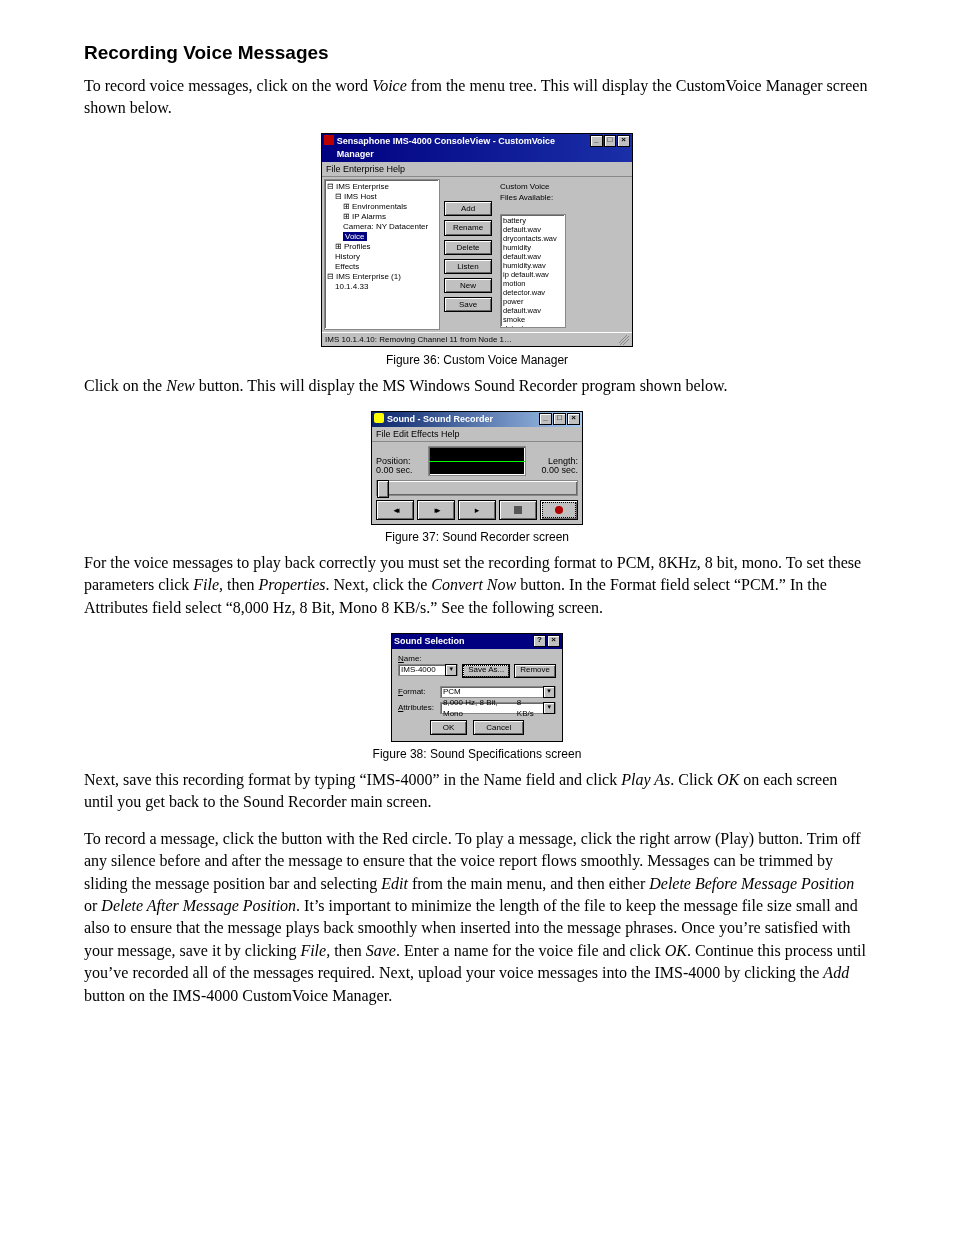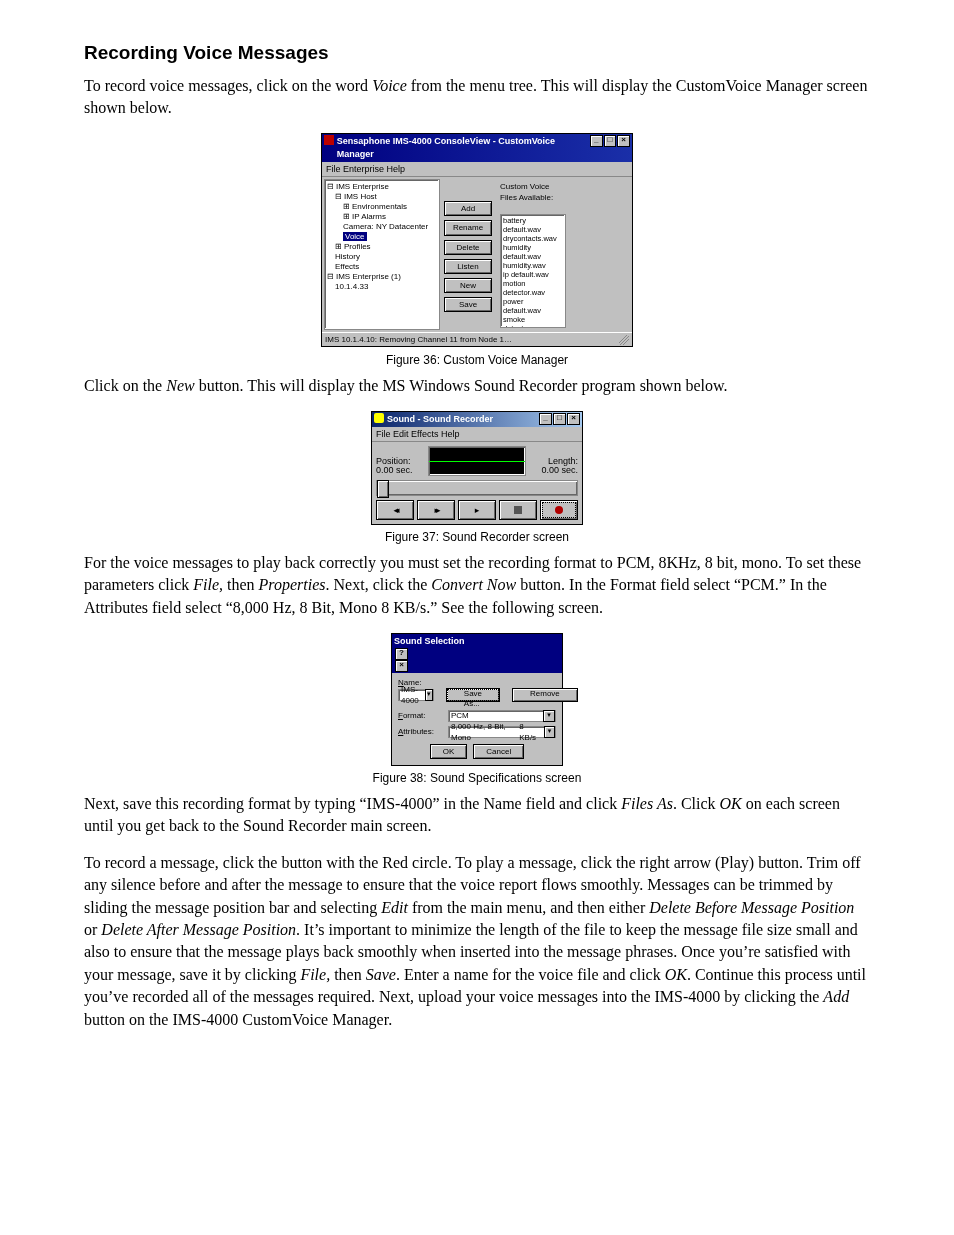--- a/index.html
+++ b/index.html
@@ -198,23 +198,23 @@
     outline:1px dotted #000;
     outline-offset:-3px;
   }
   .glyph-rew { letter-spacing:-3px; }
   .glyph-ff  { letter-spacing:-3px; }
   .glyph-stop { width:8px; height:8px; background:#555; }
   .glyph-rec  { width:8px; height:8px; border-radius:50%; background:#b00000; }
 
   
   .ss { width:170px; }
-  .ss .titlebar { background:#000080;flex-direction:column; }
+  .ss .titlebar { background:#000080; }
   .ss-body { background:#c0c0c0; padding:4px 6px 6px 6px; font-size:8px; }
-  .ss-row { display:flex; align-items:center; gap:12px; margin-bottom:4px; }
+  .ss-row { display:flex; gap:4px; margin-bottom:4px; }
   .ss-label { width:38px; font-size:8px; }
   .ss-label.u::first-letter { text-decoration: underline; }
   .ss-input, .ss-drop {
     flex:1;
     background:#fff;
     border:1px solid #888;
     box-shadow: inset 1px 1px 0 #666, inset -1px -1px 0 #fff;
     font-size:8px;
     padding:1px 2px;
     height:12px;
@@ -227,21 +227,21 @@
     border:1px solid #000;
     box-shadow: inset 1px 1px 0 #fff;
     font-size:7px; line-height:8px; text-align:center;
     margin:-1px -2px -1px 2px;
   }
   .ss-smallbtn {
     background:#c0c0c0;
     border:1px solid #000;
     box-shadow: inset 1px 1px 0 #fff, inset -1px -1px 0 #666;
     font-size:8px;
-    padding:0 17px;
+    padding:0 5px;
     height:12px;
     line-height:10px;
   }
   .ss-smallbtn.focus { outline:1px dotted #000; outline-offset:-2px; }
   .ss-buttons {
     display:flex; justify-content:center; gap:6px; margin-top:6px;
   }
   .ss-mainbtn {
     background:#c0c0c0;
     border:1px solid #000;
@@ -421,18 +421,18 @@
       <div class="ss-buttons">
         <div class="ss-mainbtn">OK</div>
         <div class="ss-mainbtn">Cancel</div>
       </div>
     </div>
   </div>
   <div class="figure-caption">Figure 38: Sound Specifications screen</div>
 </div>
 
 <p class="body-text">
-  <span>Next, save this recording format by typing “IMS-4000” in the Name field and click </span><span class="italic">Files As</span><span>.  Click </span><span class="italic">OK</span><span> on each screen until you get back to the Sound Recorder main screen.</span>
+  <span>Next, save this recording format by typing “IMS-4000” in the Name field and click </span><span class="italic">Play As</span><span>.  Click </span><span class="italic">OK</span><span> on each screen until you get back to the Sound Recorder main screen.</span>
 </p>
 
 <p class="body-text">
   <span>To record a message, click the button with the Red circle. To play a message, click the right arrow (Play) button. Trim off any silence before and after the message to ensure that the voice report flows smoothly. Messages can be trimmed by sliding the message position bar and selecting </span><span class="italic">Edit</span><span> from the main menu, and then either </span><span class="italic">Delete Before Message Position</span><span> or </span><span class="italic">Delete After Message Position</span><span>.  It’s important to minimize the length of the file to keep the message file size small and also to ensure that the message plays back smoothly when inserted into the message phrases. Once you’re satisfied with your message, save it by clicking </span><span class="italic">File,</span><span> then </span><span class="italic">Save</span><span>. Enter a name for the voice file and click </span><span class="italic">OK</span><span>.  Continue this process until you’ve recorded all of the messages required. Next, upload your voice messages into the IMS-4000 by clicking the </span><span class="italic">Add</span><span> button on the IMS-4000 CustomVoice Manager.</span>
 </p>
 
 </body></html>

